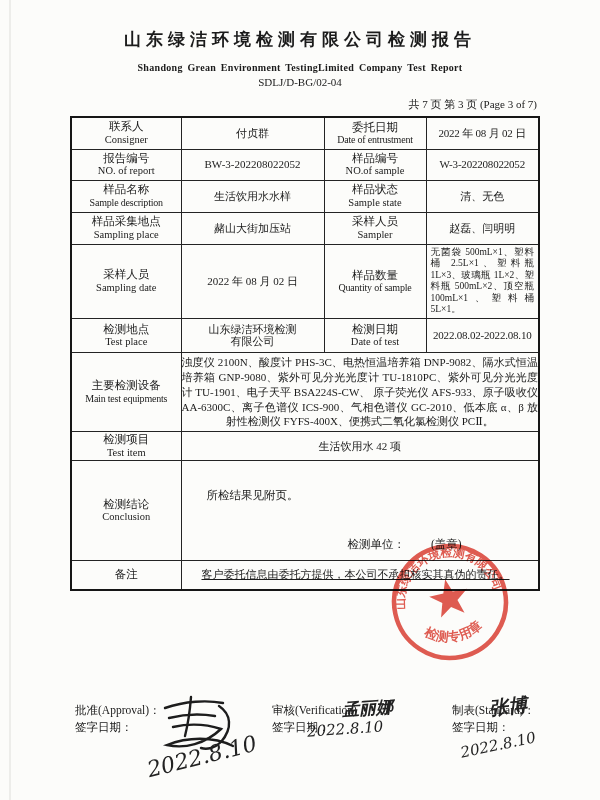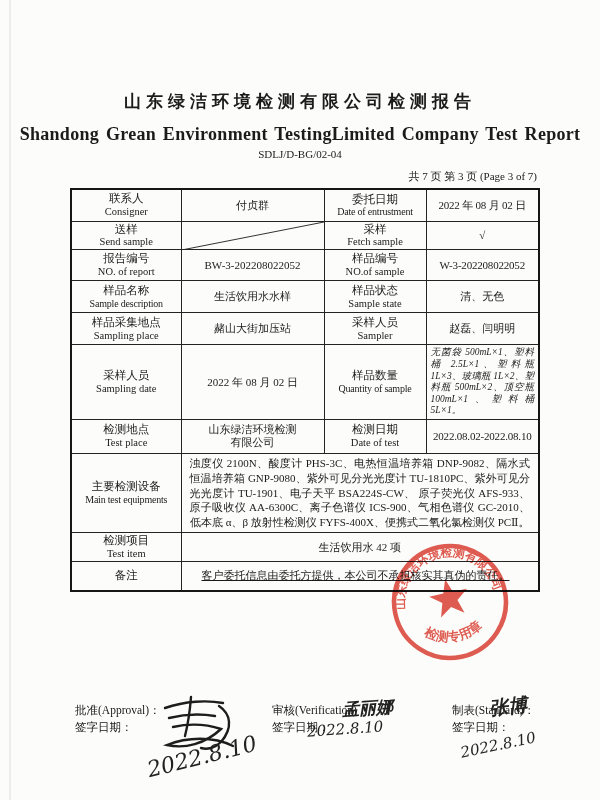--- a/index.html
+++ b/index.html
@@ -1,32 +1,32 @@
 <!DOCTYPE html>
 <html><head>
 <meta charset="utf-8">
 <style>
   html,body{margin:0;padding:0;}
   body{width:600px;height:800px;background:#e8e8e8;}
   .page{position:relative;width:600px;height:800px;background:#fcfcfa;overflow:hidden;
         font-family:"Liberation Serif","DejaVu Serif",serif;color:#1b1b1b;}
   .scan-edge{position:absolute;left:9px;top:0;width:2px;height:800px;background:#ededea;}
-  .title-cn{margin-top:90px;text-align:center;font-size:17px;font-weight:bold;letter-spacing:5px;}
-  .title-en{margin-top:11px;text-align:center;font-size:18px;font-weight:bold;letter-spacing:.3px;word-spacing:2px;}
+  .title-cn{margin-top:28px;text-align:center;font-size:17px;font-weight:bold;letter-spacing:5px;}
+  .title-en{margin-top:11px;text-align:center;font-size:10px;font-weight:bold;letter-spacing:.3px;word-spacing:2px;}
   .doc-code{margin-top:3px;text-align:center;font-size:11px;}
   .page-info{margin-top:9px;width:537px;text-align:right;font-size:11px;}
   table.tbl{margin:4px 0 0 70px;width:468px;border-collapse:collapse;table-layout:fixed;
             border:2px solid #161616;}
   .tbl td{border:1px solid #242424;text-align:center;vertical-align:middle;
           font-size:11px;padding:1px 2px;line-height:1.18;}
   .lbl .cn{display:block;font-size:11.5px;}
   .lbl .en{display:block;font-size:10.5px;}
   .small-en .en{font-size:10px;letter-spacing:-.2px;}
-  td.qty{font-size:9.5px;text-align:justify;text-align-last:left;padding:2px 4px;line-height:1.22;font-style:italic;}
-  td.equip{font-size:11px;text-align:justify;text-align-last:center;padding:2px 8px;line-height:1.35;}
+  td.qty{font-size:9.5px;text-align:justify;text-align-last:left;padding:2px 4px;line-height:1.22;}
+  td.equip{font-size:11px;text-align:justify;text-align-last:center;padding:2px 0;line-height:1.35;}
   td.diag{position:relative;padding:0;}
   td.diag svg{position:absolute;inset:0;width:100%;height:100%;display:block;}
   td.concl{position:relative;text-align:left;vertical-align:top;}
   .concl-text{position:absolute;left:25px;top:28px;font-size:11.5px;}
   .unit-line{position:absolute;left:166px;bottom:9px;font-size:11.5px;}
   .unit-line .gap{display:inline-block;width:26px;}
   td.remark-val{text-align:left;padding-left:20px;font-size:11px;text-decoration:underline;}
   .date-small{font-size:10.5px;letter-spacing:-.2px;}
   .sig-area{position:absolute;left:0;top:702px;width:600px;font-size:11.5px;}
   .sig-col{position:absolute;line-height:17px;white-space:nowrap;font-family:Liberation Serif, serif;}
@@ -64,36 +64,20 @@
         <span class="en">Consigner</span>
           </td>
       <td>付贞群</td>
       <td class="lbl small-en">
         <span class="cn">委托日期</span>
         <span class="en">Date of entrustment</span>
           </td>
       <td class="date-small">2022 年 08 月 02 日</td>
     </tr>
 
-    <tr style="height:25px">
-      <td class="lbl">
-        <span class="cn">送样</span>
-        <span class="en">Send sample</span>
-          </td>
-      <td class="diag">
-        <svg viewBox="0 0 100 100" preserveAspectRatio="none">
-          <line x1="0" y1="100" x2="100" y2="0" stroke="#333" stroke-width="1" vector-effect="non-scaling-stroke"></line>
-        </svg>
-          </td>
-      <td class="lbl">
-        <span class="cn">采样</span>
-        <span class="en">Fetch sample</span>
-          </td>
-      <td class="check">√</td>
-    </tr>
 
     <tr style="height:31px">
       <td class="lbl">
         <span class="cn">报告编号</span>
         <span class="en">NO. of report</span>
           </td>
       <td>BW-3-202208022052</td>
       <td class="lbl">
         <span class="cn">样品编号</span>
         <span class="en">NO.of sample</span>
@@ -163,20 +147,30 @@
 
     <tr style="height:28px">
       <td class="lbl">
         <span class="cn">检测项目</span>
         <span class="en">Test item</span>
           </td>
       <td colspan="3">生活饮用水 42 项</td>
     </tr>
 
 
+    <tr style="height:100px">
+      <td class="lbl">
+        <span class="cn">检测结论</span>
+        <span class="en">Conclusion</span>
+          </td>
+      <td colspan="3" class="concl">
+        <span class="concl-text">所检结果见附页。</span>
+        <span class="unit-line"><span>检测单位：</span><span class="gap"></span><span>(盖章)</span></span>
+      </td>
+    </tr>
 
     <tr style="height:29px">
       <td class="lbl">
         <span class="cn">备注</span>
           </td>
       <td colspan="3" class="remark-val">客户委托信息由委托方提供，本公司不承担核实其真伪的责任。</td>
     </tr>
   </tbody>
     </table>
 

